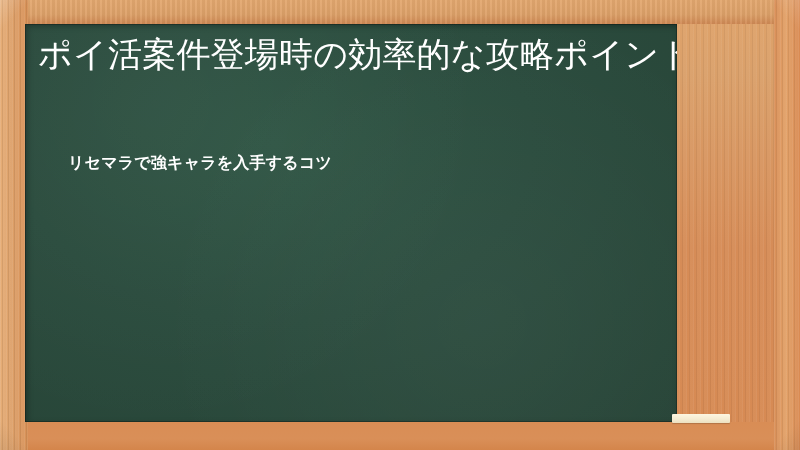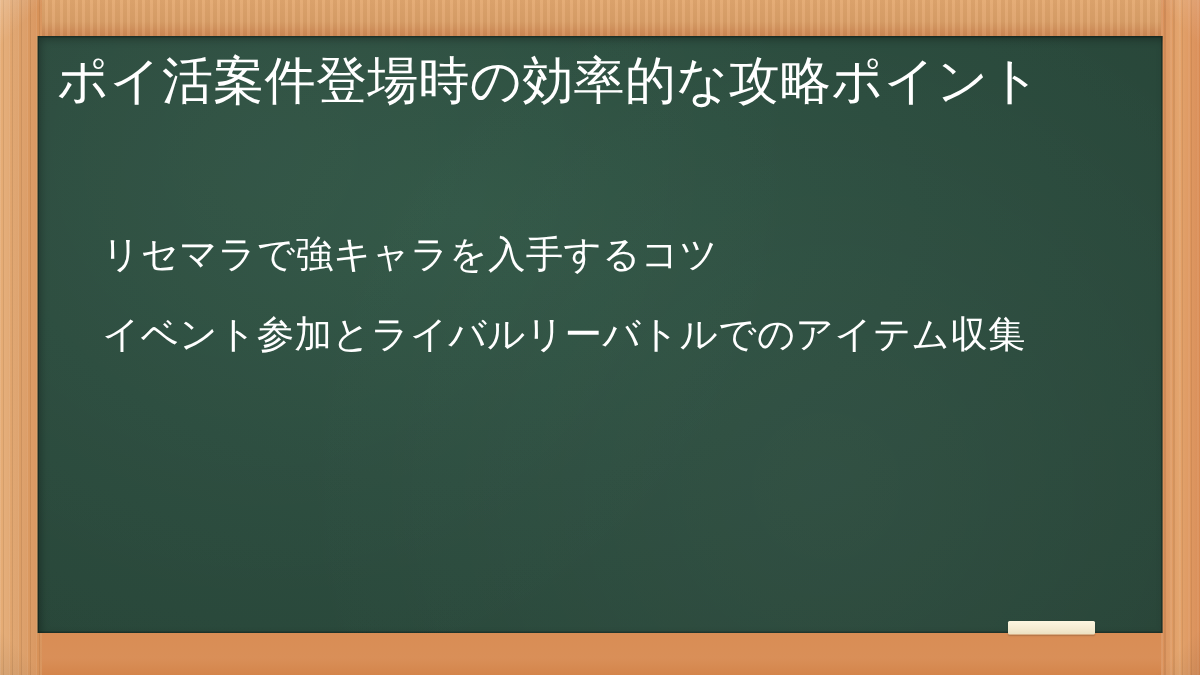--- a/index.html
+++ b/index.html
@@ -117,21 +117,21 @@
   }
   .miter-br { right: 0; bottom: 0;
     background: linear-gradient(315deg, rgba(0,0,0,0.07) 0%, rgba(0,0,0,0) 52%);
   }
 
   
   .board {
     position: absolute;
     left: 25px;
     top: 24px;
-    width: 750px;
+    width: 652px;
     height: 398px;
     background:
       radial-gradient(ellipse at 38% 30%, #2f5544 0%, #2b4c3e 45%, #274437 100%);
     box-shadow:
       inset 0 0 0 1px rgba(0,0,0,0.25),
       inset 2px 2px 6px rgba(0,0,0,0.32);
     overflow: hidden;
   }
   .board-haze {
     position: absolute;
@@ -160,23 +160,23 @@
     position: absolute;
     left: 13px;
     top: 128px;
     width: 716px;
     list-style: none;
     margin: 0;
     padding: 0;
   }
   .board-list-item {
     color: #ffffff;
-    font-size: 25px;
+    font-size: 16px;
     line-height: 1.42;
-    font-weight: 400;
+    font-weight: 700;
     letter-spacing: 0.2px;
     padding: 0 0 0 30px;
     margin: 0 0 17px 0;
     white-space: pre-wrap;
   }
 
   
   .chalk-stick {
     position: absolute;
     left: 672px;
@@ -204,19 +204,18 @@
   <div class="miter miter-bl"></div>
   <div class="miter miter-br"></div>
 
   <div class="board">
     <div class="board-haze"></div>
 
     <div class="board-title">ポイ活案件登場時の効率的な攻略ポイント</div>
 
     <ul class="board-list">
       <li class="board-list-item">リセマラで強キャラを入手するコツ</li>
-      <li class="board-list-item">イベント参加とライバルリーバトルでのアイテム収集</li>
     </ul>
   </div>
 
   <div class="chalk-stick"></div>
 
 </div>
 
 </body></html>

